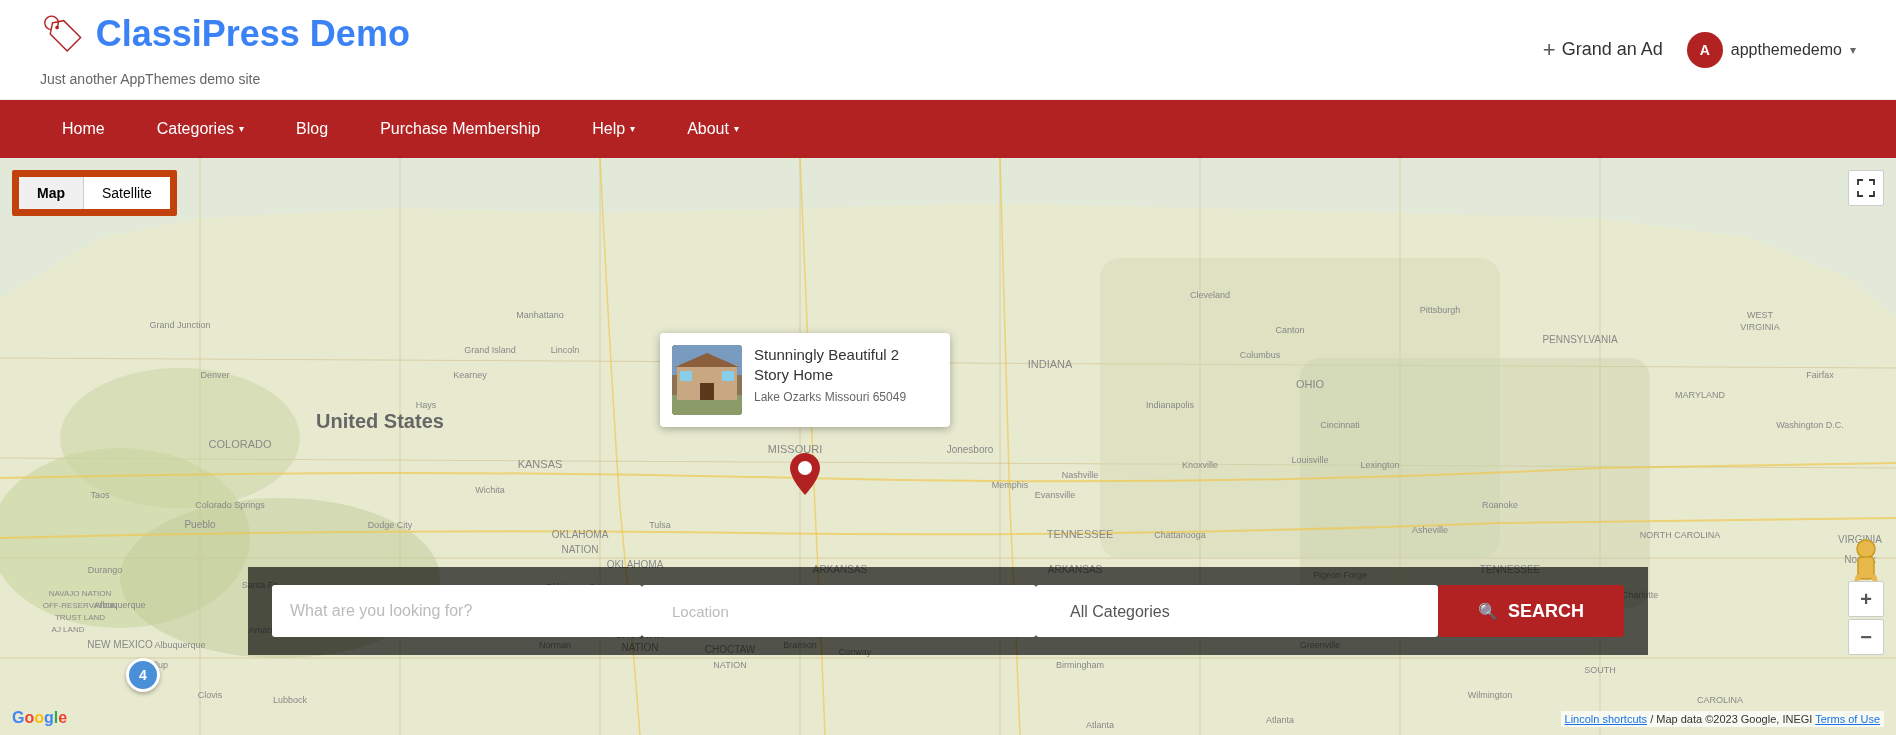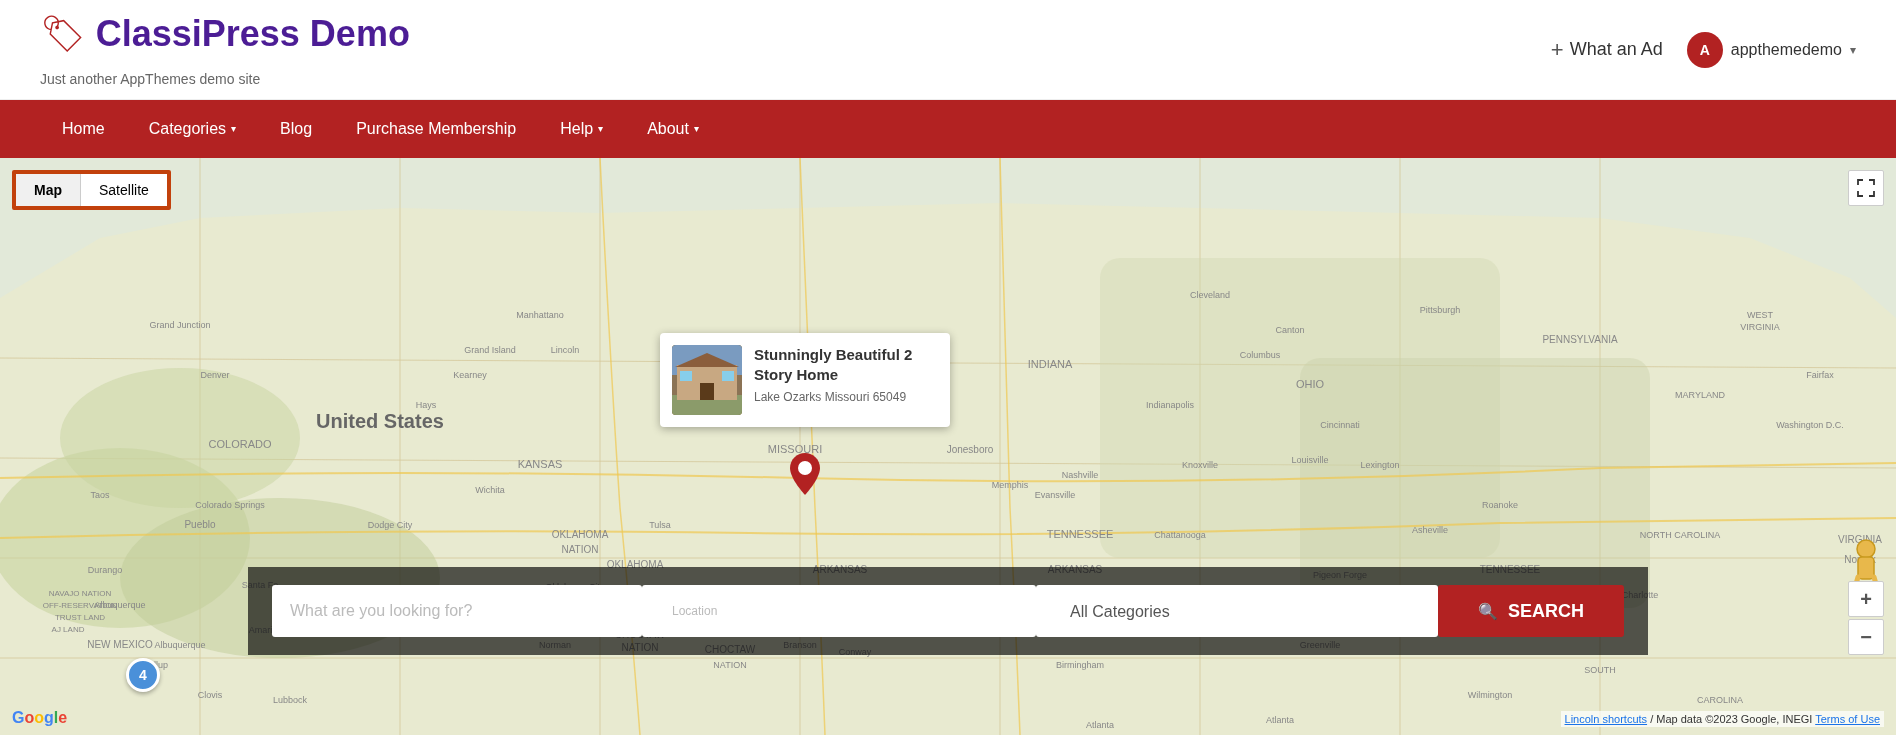--- a/index.html
+++ b/index.html
@@ -24,21 +24,21 @@
       align-items: center;
       gap: 10px;
     }
     .site-title-icon {
       color: #b22222;
       font-size: 36px;
     }
     .site-title-text {
       font-size: 36px;
       font-weight: bold;
-      color: #4c1d95;
+      color: #3b82f6;
     }
     .site-tagline {
       font-size: 14px;
       color: #666;
       margin-top: 16px;
     }
     .header-right {
       display: flex;
       align-items: center;
       gap: 24px;
@@ -89,21 +89,21 @@
     .site-nav {
       background: #b22222;
       height: 58px;
       display: flex;
       align-items: center;
       padding: 0 40px;
     }
     .nav-items {
       display: flex;
       align-items: flex-end;
-      gap: 0;
+      gap: 8px;
       list-style: none;
     }
     .nav-item {
       position: relative;
     }
     .nav-link {
       display: flex;
       align-items: center;
       gap: 5px;
       color: white;
@@ -135,21 +135,21 @@
       width: 100%;
       height: 100%;
     }
 
     
     .map-type-controls {
       position: absolute;
       top: 12px;
       left: 12px;
       display: flex;
-      border: 4px solid #c2410c;
+      border: 7px solid #c2410c;
       border-radius: 2px;
       overflow: hidden;
       z-index: 10;
       background: white;
     }
     .map-type-btn {
       padding: 8px 18px;
       font-size: 14px;
       cursor: pointer;
       border: none;
@@ -238,21 +238,21 @@
       justify-content: center;
       overflow: hidden;
     }
     .popup-image svg {
       width: 70px;
       height: 70px;
     }
     .popup-content {}
     .popup-title {
       font-size: 15px;
-      font-weight: bold;
+      font-weight: normal;
       color: #333;
       line-height: 1.3;
       margin-bottom: 6px;
     }
     .popup-location {
       font-size: 12px;
       color: #666;
     }
 
     
@@ -301,21 +301,21 @@
       outline: none;
       color: #999;
     }
     .search-input::placeholder {
       color: #bbb;
     }
     .location-input {
       flex: 1;
       height: 52px;
       padding: 0 30px;
-      font-size: 12px;
+      font-size: 15px;
       border: none;
       border-radius: 3px;
       outline: none;
       color: #999;
     }
     .location-input::placeholder {
       color: #bbb;
     }
     .category-select {
       flex: 1;
@@ -384,21 +384,21 @@
   <div class="site-branding">
     <div class="site-title">
       <span class="site-title-icon">🏷</span>
       <span class="site-title-text">ClassiPress Demo</span>
     </div>
     <div class="site-tagline">Just another AppThemes demo site</div>
   </div>
   <div class="header-right">
     <button class="post-ad-btn">
       <span class="plus">+</span>
-      <span>What an Ad</span>
+      <span>Grand an Ad</span>
     </button>
     <div class="user-account">
       <div class="user-avatar">A</div>
       <span class="user-name">appthemedemo</span>
       <span class="chevron-down">▾</span>
     </div>
   </div>
 </header>
 
 <nav class="site-nav">

